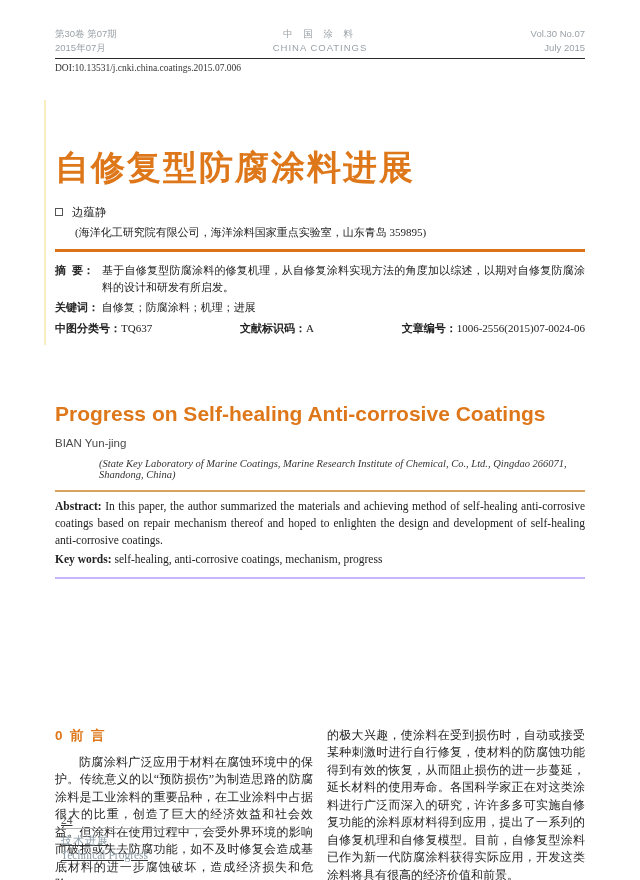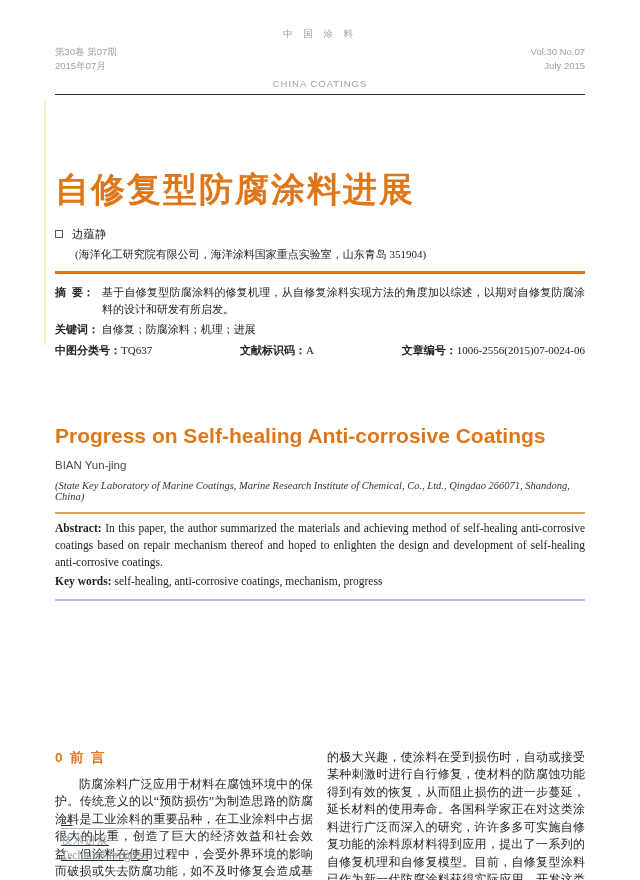--- a/index.html
+++ b/index.html
@@ -15,21 +15,21 @@
   }
   .content { margin:0 55px; width:530px; }
 
   
   .jheader { display:flex; padding-top:27px; font-size:9.5px; line-height:1.5;
              color:#9aa1a6;align-items:center; }
   .jheader .col { flex:1; }
   .jheader .col.center { text-align:center; }
   .jheader .col.right { text-align:right; }
   .cn-journal { letter-spacing:4px; }
-  .en-journal { letter-spacing:1px;margin-top:36px; }
+  .en-journal { letter-spacing:1px; }
   .header-rule { border-bottom:1.6px solid #2a2a2a; margin-top:2px; }
   .doi-line { font-family:"Liberation Serif", serif; font-size:9.5px;
               color:#333; margin-top:4px; }
 
   
   .v-artifact { position:absolute; left:44px; top:100px; width:2px; height:245px;
                 background:rgba(242,224,140,0.55); }
 
   
   .cn-title { margin-top:72px; font-size:34px; font-weight:bold;
@@ -51,21 +51,21 @@
   .kw-row { margin-top:2px; }
   .kw-row .lbl, .cls-row .lbl { font-weight:bold; font-family:"Liberation Sans", sans-serif; }
   .cls-row { display:flex; justify-content:space-between; margin-top:3px; }
 
   
   .en-section { margin-top:64px; }
   .en-title { font-size:21px; font-weight:bold; color:#de7719;
               font-family:"Liberation Sans", sans-serif; }
   .en-author { margin-top:11px; font-size:11.5px; color:#4a4a4a; }
   .en-affil { margin-top:9px; font-size:10.5px; font-style:italic;
-              font-family:"Liberation Serif", serif; color:#333; }
+              font-family:"Liberation Serif", serif; color:#333;margin-left:44px; }
   .en-abstract-box { margin-top:10px; border-top:2px solid #d8a35c;
                      border-bottom:2px solid #c4b5fd; padding:6px 0 9px;
                      font-family:"Liberation Serif", serif; font-size:11.5px;
                      line-height:1.5; text-align:justify; color:#222; }
   .en-abstract-box .lbl { font-weight:bold; }
   .en-kw { margin-top:1px; }
 
   
   .body-cols { margin-top:148px; display:flex; gap:14px; }
   .bcol { flex:1; min-width:0; }
@@ -102,28 +102,29 @@
       <div class="col center">
         <div class="cn-journal">中 国 涂 料</div>
         <div class="en-journal">CHINA COATINGS</div>
       </div>
       <div class="col right">
         <div>Vol.30 No.07</div>
         <div>July 2015</div>
       </div>
     </div>
     <div class="header-rule"></div>
+    <div class="doi-line">DOI:10.13531/j.cnki.china.coatings.2015.07.006</div>
 
     <h1 class="cn-title">自修复型防腐涂料进展</h1>
 
     <div class="author-row">
       <span class="author-box"></span>
       <span>边蕴静</span>
     </div>
-    <div class="cn-affil">(海洋化工研究院有限公司，海洋涂料国家重点实验室，山东青岛  351904)</div>
+    <div class="cn-affil">(海洋化工研究院有限公司，海洋涂料国家重点实验室，山东青岛  359895)</div>
 
     <div class="orange-rule"></div>
 
     <div class="cn-abstract">
       <div class="hang">
         <span class="lbl">摘  要：</span>
         <span>基于自修复型防腐涂料的修复机理，从自修复涂料实现方法的角度加以综述，以期对自修复防腐涂料的设计和研发有所启发。</span>
       </div>
       <div class="kw-row">
         <span class="lbl">关键词：</span>

